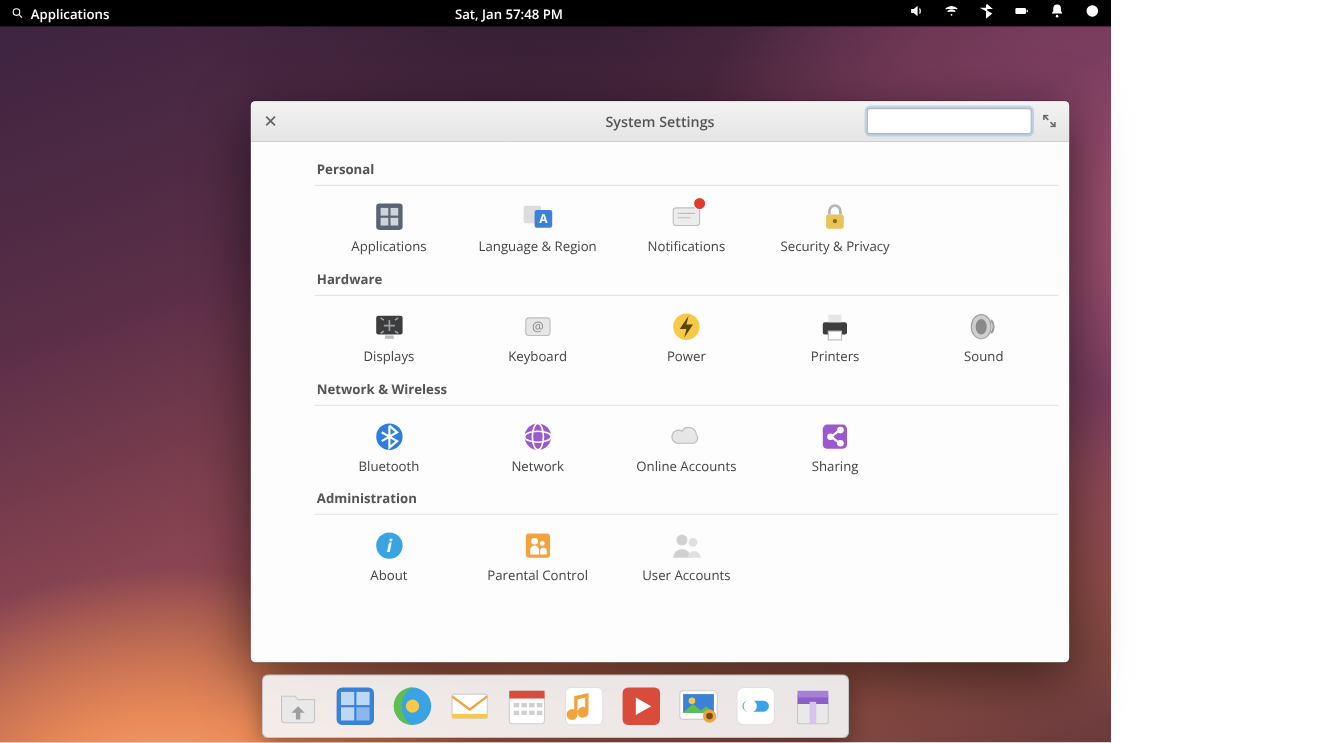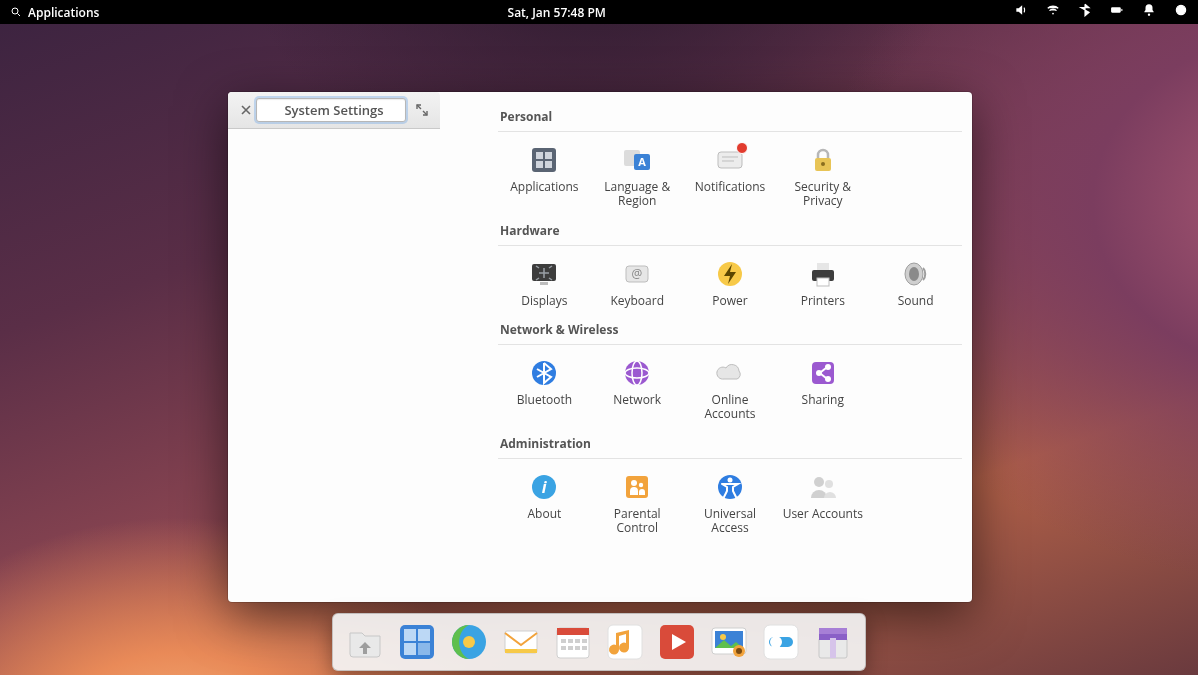--- a/index.html
+++ b/index.html
@@ -1,18 +1,18 @@
 <!DOCTYPE html>
 <html><head>
 <meta charset="utf-8">
 <style>
   html,body{margin:0;padding:0;width:1200px;height:675px;overflow:hidden;font-family:"Open Sans","Helvetica Neue",Arial,sans-serif;font-size:13px;color:#333;}
   
   .desktop{
-    position:relative;width:1198px;height:675px;
+    position:relative;width:1010px;height:675px;
     background:
       radial-gradient(ellipse 700px 500px at 15% 110%, #f6b27a 0%, #e98a58 18%, rgba(0,0,0,0) 45%),
       radial-gradient(ellipse 900px 700px at 110% 30%, #b05c76 0%, #7b3d5f 25%, rgba(0,0,0,0) 55%),
       radial-gradient(ellipse 600px 450px at 50% -10%, #2b1a2e 0%, rgba(0,0,0,0) 60%),
       linear-gradient(160deg,#3b2340 0%, #5a2e47 30%, #8a4551 55%, #b06048 75%, #6a3a3e 100%);
   }
   
   .panel{
     position:absolute;top:0;left:0;right:0;height:24px;
     background:#000;color:#fff;display:flex;align-items:center;
@@ -22,21 +22,21 @@
   .panel .apps{display:flex;align-items:center;gap:6px;cursor:pointer;}
   .panel .apps svg{width:12px;height:12px;fill:none;stroke:#fff;stroke-width:2;}
   .panel .clock{display:flex;font-weight:600;}
   .panel .tray{display:flex;align-items:center;gap:18px;}
   .panel .tray svg{width:14px;height:14px;fill:#fff;}
   
   .window{
     position:absolute;left:228px;top:92px;width:744px;height:510px;
     background:#fdfdfd;border-radius:4px;
     box-shadow:0 14px 50px rgba(0,0,0,.55),0 0 0 1px rgba(0,0,0,.15);
-    display:flex;flex-direction:row;
+    display:flex;flex-direction:column;
   }
   .titlebar{
     height:36px;flex:0 0 36px;
     background:linear-gradient(#f3f3f3,#e5e5e5);
     border-bottom:1px solid #c9c9c9;border-radius:4px 4px 0 0;
     display:flex;align-items:center;padding:0 8px;position:relative;
   }
   .titlebar .title{position:absolute;left:0;right:0;text-align:center;font-weight:600;color:#555;pointer-events:none;font-size:13px;}
   .tb-btn{width:20px;height:20px;display:flex;align-items:center;justify-content:center;color:#666;cursor:pointer;font-size:14px;border-radius:3px;}
   .tb-search{
@@ -301,30 +301,20 @@
         <div class="item">
           <div class="ico">
               <svg viewBox="0 0 32 32">
                 <rect x="5" y="5" width="22" height="22" rx="3" fill="#f2a33c"></rect>
                 <circle cx="13" cy="12" r="3" fill="#fff"></circle>
                 <circle cx="20" cy="14" r="2.2" fill="#fff"></circle>
                 <path d="M9 24v-4a4 4 0 0 1 8 0v4M18 24v-3a3 3 0 0 1 6 0v3" fill="#fff"></path>
               </svg>
             </div>
           <div class="lbl">Parental Control</div>
-        </div>
-        <div class="item">
-          <div class="ico">
-              <svg viewBox="0 0 32 32">
-                <circle cx="16" cy="16" r="12" fill="#2f7de1"></circle>
-                <circle cx="16" cy="9" r="2.5" fill="#fff"></circle>
-                <path d="M8 13h16l-5 3v4l3 6m-9-6v-4l-5-3m5 7l-3 6" stroke="#fff" stroke-width="2" fill="none" stroke-linecap="round"></path>
-              </svg>
-            </div>
-          <div class="lbl">Universal Access</div>
         </div>
         <div class="item">
           <div class="ico">
               <svg viewBox="0 0 32 32">
                 <circle cx="12" cy="11" r="5" fill="#d0d0d0"></circle>
                 <circle cx="22" cy="13" r="4" fill="#e0e0e0"></circle>
                 <path d="M4 27a8 8 0 0 1 16 0z" fill="#d0d0d0"></path>
                 <path d="M17 27a6 6 0 0 1 12 0z" fill="#e0e0e0"></path>
               </svg>
             </div>

